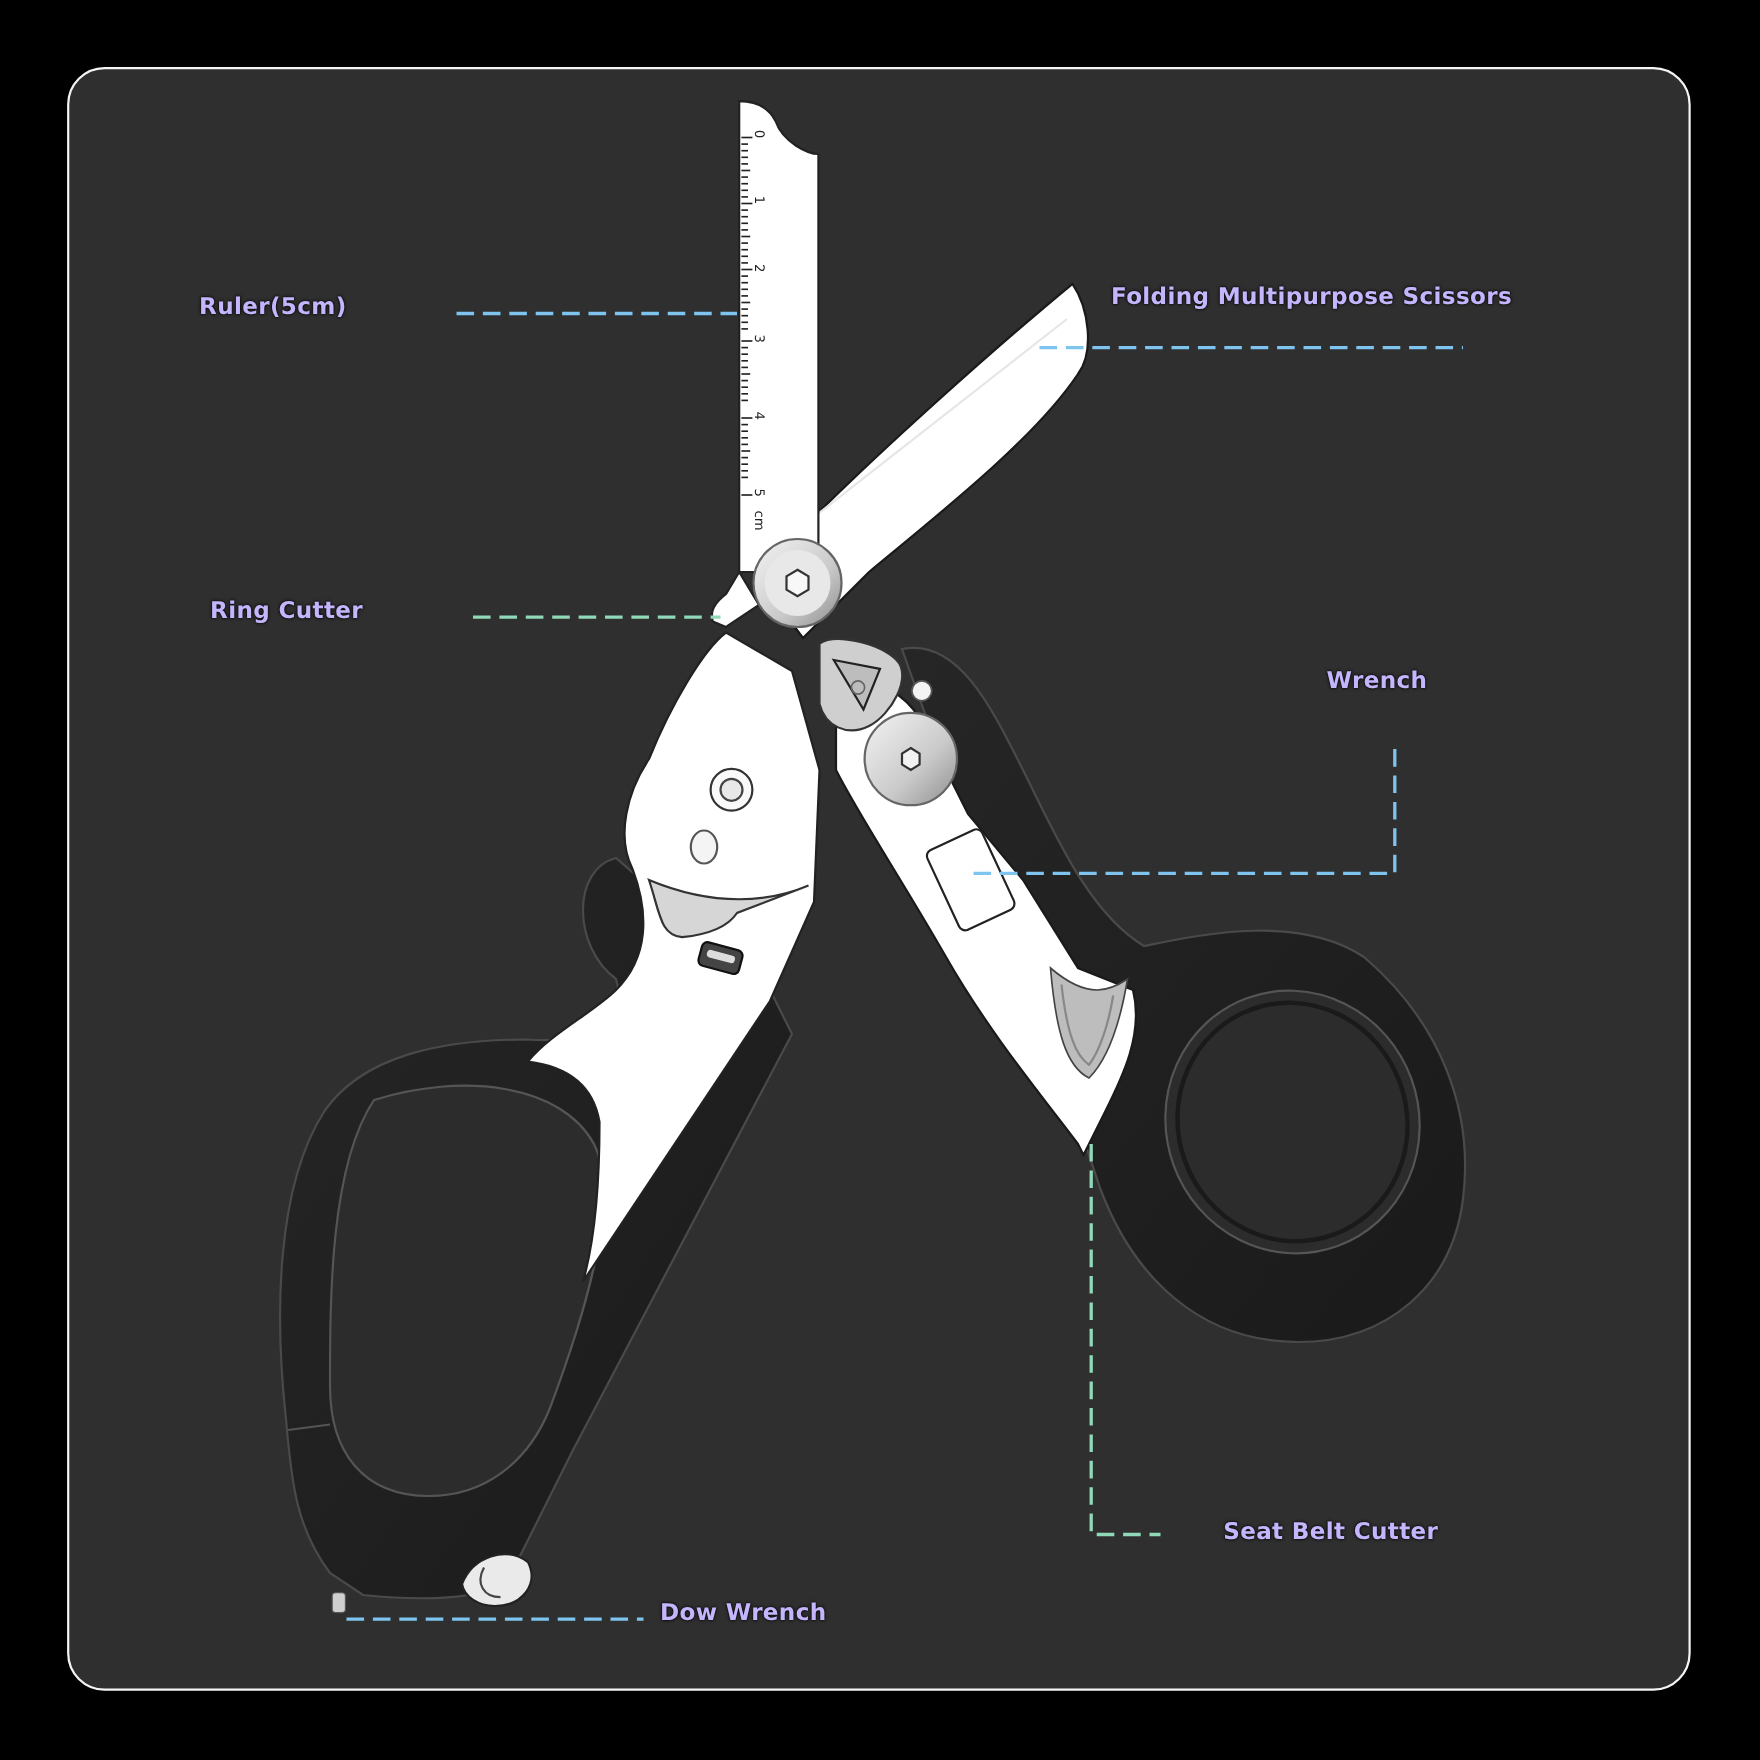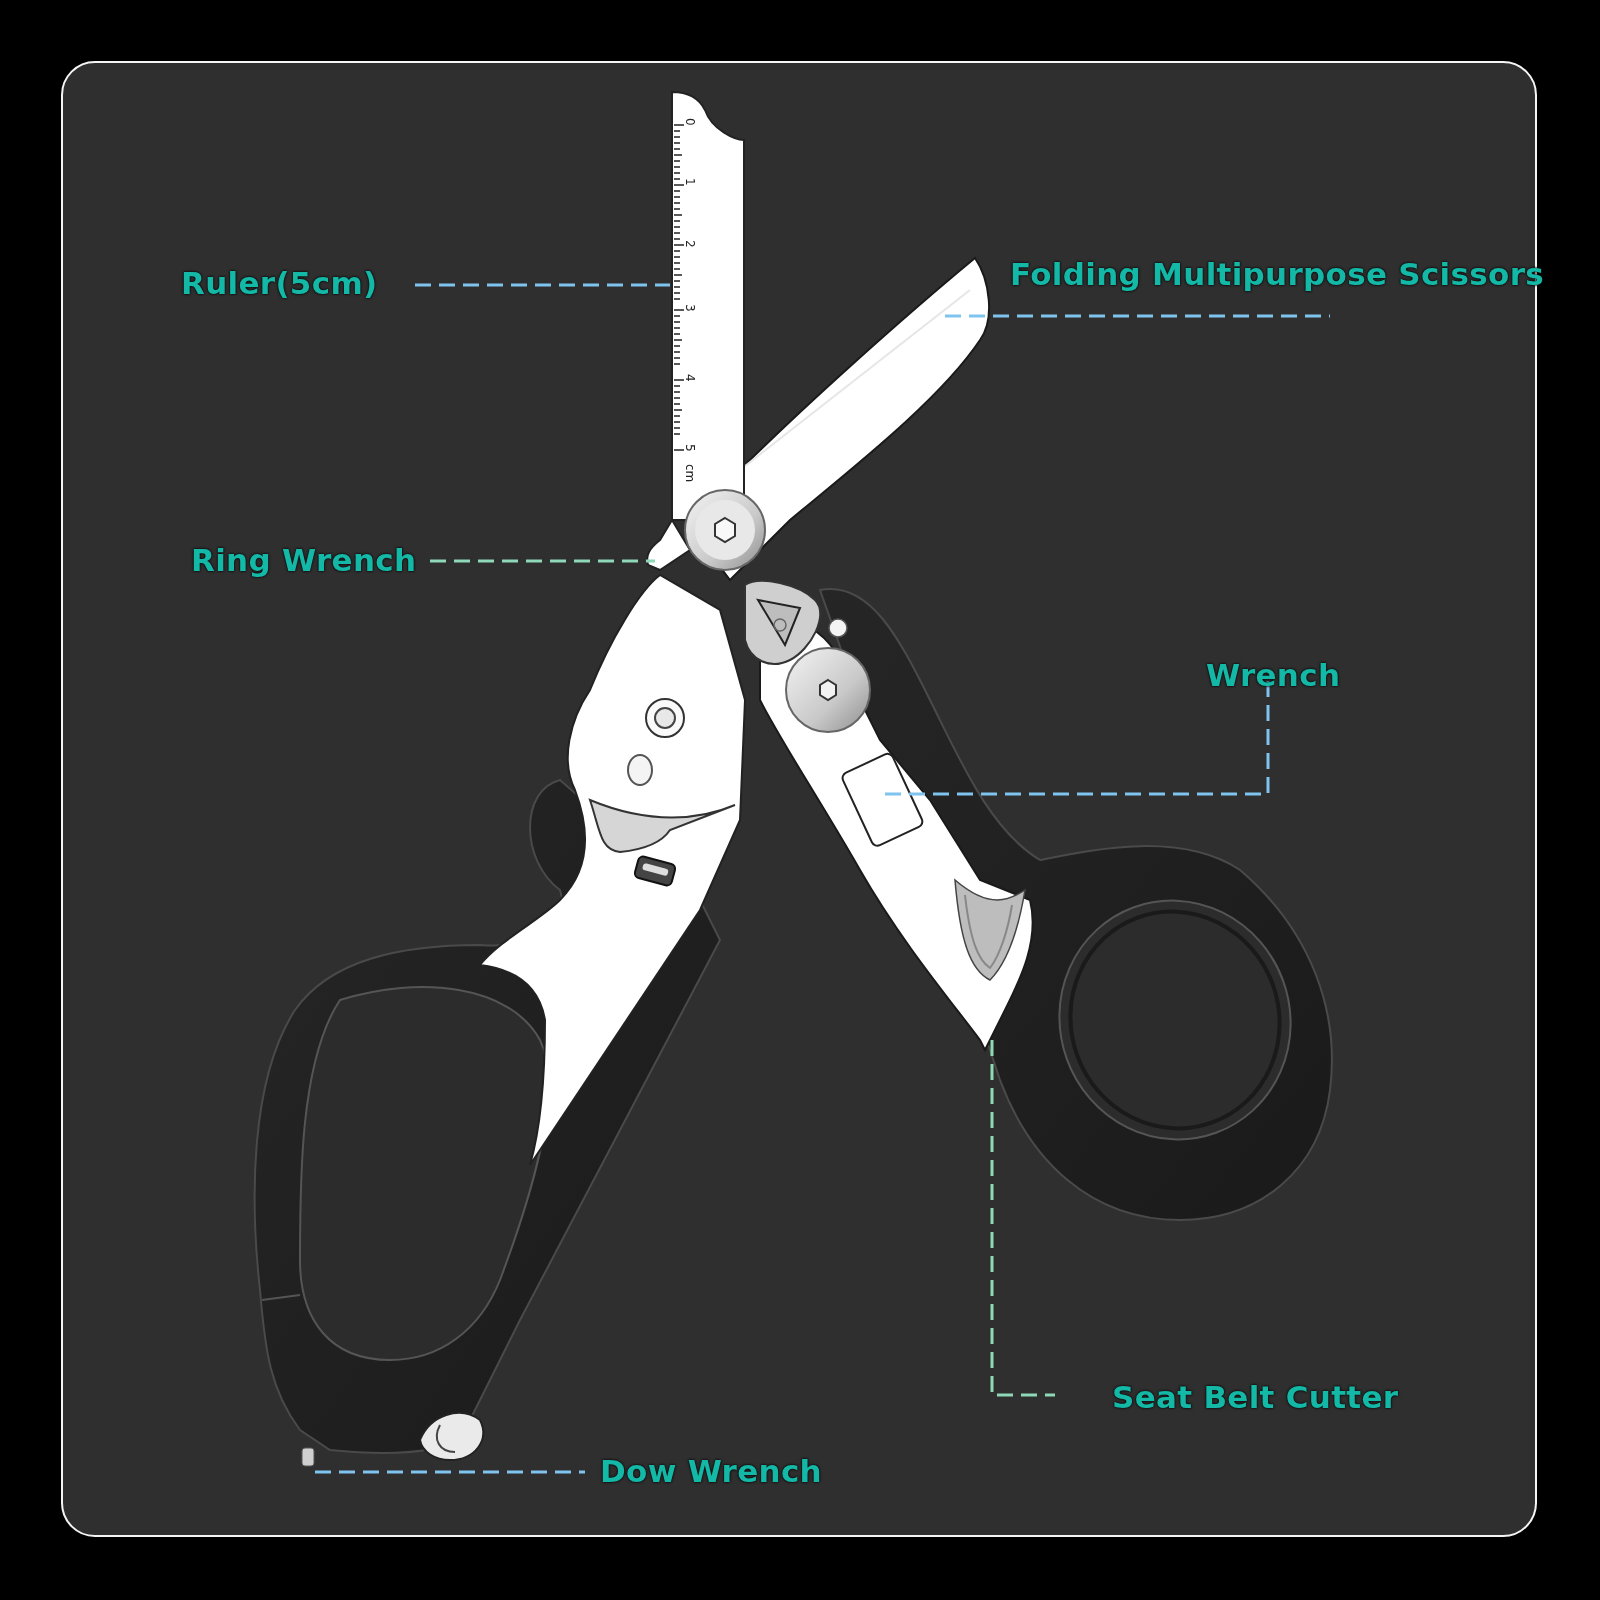--- a/index.html
+++ b/index.html
@@ -3,21 +3,21 @@
   <meta charset="utf-8">
   <style>
     html, body { margin:0; padding:0; background:#000; }
     body { width:1600px; height:1600px; position:relative; overflow:hidden; font-family:"DejaVu Sans", sans-serif; }
     .frame {
       position:absolute; left:61px; top:61px; width:1476px; height:1476px;
       background:#2f2f2f; border:2px solid #f5f5f5; border-radius:34px; box-sizing:border-box;
     }
     .art { position:absolute; left:0; top:0; width:1600px; height:1600px; }
     .label {
-      position:absolute; color:#14b8a6; font-weight:bold; font-size:31px; letter-spacing:0.3px;
+      position:absolute; color:#c4b5fd; font-weight:bold; font-size:21px; letter-spacing:0.3px;
       white-space:nowrap; line-height:1;
       text-shadow: 0 0 2px #000, 0 0 3px #111;
     }
   </style>
 </head>
 <body>
 
 <div class="frame"></div>
 
 <svg class="art" viewBox="0 0 1600 1600" xmlns="http://www.w3.org/2000/svg">
@@ -171,16 +171,16 @@
     <line x1="945" y1="316" x2="1330" y2="316" stroke="#7ec4ee"></line>
     <line x1="430" y1="561" x2="655" y2="561" stroke="#8fd8b8"></line>
     <polyline points="885,794 1268,794 1268,680" stroke="#7ec4ee"></polyline>
     <polyline points="992,1040 992,1395 1055,1395" stroke="#8fd8b8"></polyline>
     <line x1="315" y1="1472" x2="585" y2="1472" stroke="#7ec4ee"></line>
   </g>
 </svg>
 
 <div class="label" style="left:181px; top:268px;">Ruler(5cm)</div>
 <div class="label" style="left:1010px; top:259px;">Folding Multipurpose Scissors</div>
-<div class="label" style="left:191px; top:545px;">Ring Wrench</div>
-<div class="label" style="left:1206px; top:660px;">Wrench</div>
+<div class="label" style="left:191px; top:545px;">Ring Cutter</div>
+<div class="label" style="left:1206px; top:608px;">Wrench</div>
 <div class="label" style="left:1112px; top:1382px;">Seat Belt Cutter</div>
 <div class="label" style="left:600px; top:1456px;">Dow Wrench</div>
 
 </body></html>

